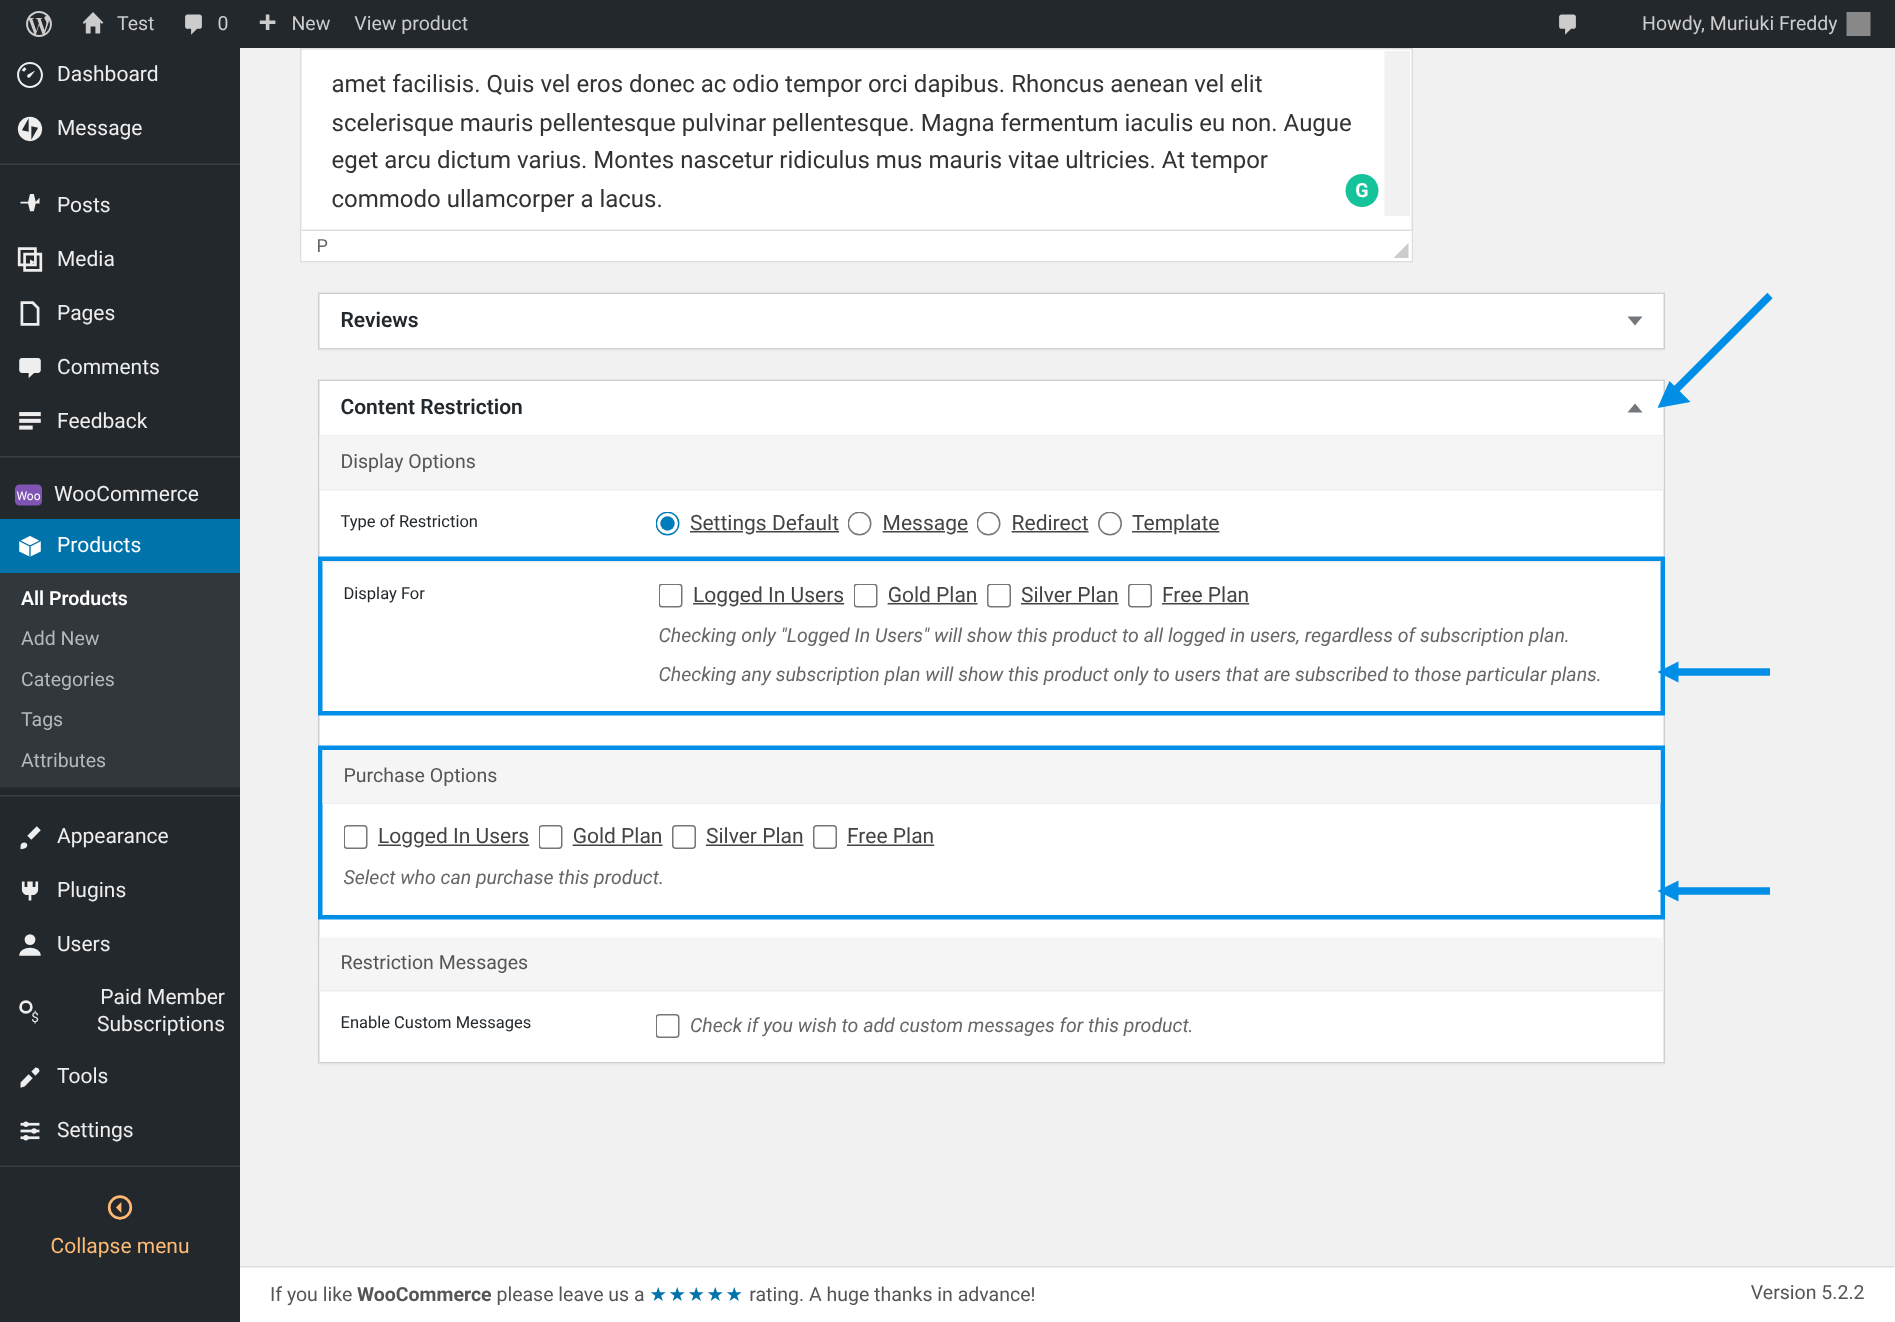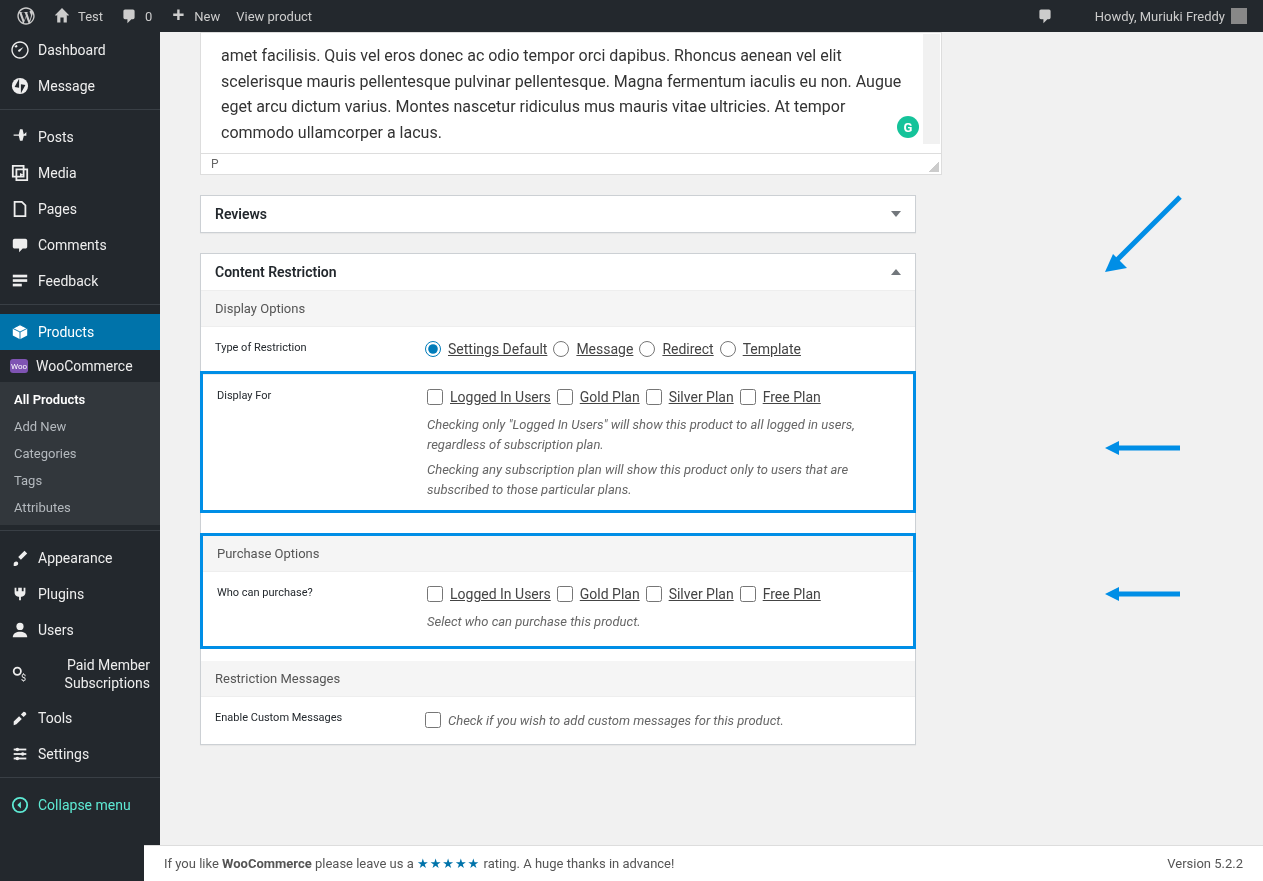--- a/index.html
+++ b/index.html
@@ -26,38 +26,38 @@
 
 .main { margin-left: 160px; margin-top: 32px; padding: 0 20px 60px 20px; position: relative; }
 .editor-box { margin-top: 10px; margin-left: 20px; width: 742px; }
 .editor-frame { border: 1px solid #ddd; background: #fff; position: relative; }
 .editor-content { padding: 10px 20px; font-size: 16px; line-height: 1.6; color: #333; max-height: 120px; overflow: hidden; }
 .editor-path { border-top: 1px solid #ddd; padding: 3px 10px; font-size: 12px; color: #666; background: #fff; position: relative; }
 .editor-path::after { content:""; position:absolute; right:2px; bottom:2px; width:10px; height:10px; background: linear-gradient(135deg, transparent 50%, #ccc 50%); }
 .editor-scrollbar { position:absolute; right:1px; top:1px; bottom:30px; width:17px; background:#f1f1f1; }
 .grammarly { position: absolute; right: 22px; bottom: 36px; width: 22px; height: 22px; border-radius: 50%; background: #15c39a; color:#fff; display:flex; align-items:center; justify-content:center; font-weight:bold; font-size:13px; }
 
-.postbox { margin-left: 20px; width: 716px; background: #fff; border: 1px solid #ccd0d4; box-shadow: 0 1px 1px rgba(0,0,0,0.04); margin-top: 20px; }
+.postbox { margin-left: 32px; width: 898px; background: #fff; border: 1px solid #ccd0d4; box-shadow: 0 1px 1px rgba(0,0,0,0.04); margin-top: 20px; }
 .postbox-header { padding: 10px 14px; font-size: 14px; font-weight: 600; color: #23282d; display: flex; align-items: center; justify-content: space-between; cursor: pointer; border-bottom: 1px solid #eee; }
 .postbox-header.collapsed { border-bottom: none; }
 .postbox-section-title { background: #f5f5f5; padding: 10px 14px; font-size: 13px; color: #555; }
 .postbox-row { display: flex; padding: 14px; border-top: 1px solid #eee; }
 .postbox-row:first-of-type { border-top: none; }
 .postbox-label { width: 210px; font-weight: 400; font-size: 11px; color: #23282d; flex-shrink: 0; }
 .postbox-control { flex: 1; }
 .radio-row, .check-row { display: flex; flex-wrap: wrap; gap: 6px; align-items: center; text-decoration: underline; }
 .radio-opt, .check-opt { display: flex; align-items: center; gap: 7px; font-size: 14px; color: #444; cursor: pointer; }
 input[type=radio], input[type=checkbox] { width: 16px; height: 16px; cursor: pointer; accent-color: #007cba;}
 .help-text { font-style: italic; color: #666; font-size: 13px; margin-top: 10px; line-height: 1.5; }
 .highlight-box { border: 3px solid #008ee6; }
 
 
 .arrow { position: absolute; color: #008ee6; pointer-events: none; }
 
-.footer { position: fixed; bottom: 0; left: 144px; right: 0; background: #fff; border-top: 1px solid #ddd; padding: 10px 20px; display: flex; justify-content: space-between; font-size: 13px; color: #555; }
+.footer { position: fixed; bottom: 0; left: 160px; right: 0; background: #fff; border-top: 1px solid #ddd; padding: 10px 20px; display: flex; justify-content: space-between; font-size: 13px; color: #555; }
 .footer a { color: #0073aa; text-decoration: none; }
 .stars { color: #0073aa; letter-spacing: 1px; }
 
 svg { fill: currentColor; }
 .tri-down { width:0; height:0; border-left:5px solid transparent; border-right:5px solid transparent; border-top:6px solid #72777c; }
 .tri-up   { width:0; height:0; border-left:5px solid transparent; border-right:5px solid transparent; border-bottom:6px solid #72777c; }
 </style>
 </head>
 <body>
 
@@ -169,32 +169,32 @@
       <span class="sidebar-icon">
         <svg viewBox="0 0 20 20" width="18" height="18">
           <rect x="2" y="3" width="16" height="3"></rect>
           <rect x="2" y="8" width="16" height="3"></rect>
           <rect x="2" y="13" width="10" height="3"></rect>
         </svg>
       </span>
       <span>Feedback</span>
     </div>
   <div class="sidebar-sep"></div>
+  <div class="sidebar-item">
+      <span class="sidebar-icon" style="background:#7f54b3; border-radius:3px; font-size:8px; color:#fff; width:18px; height:14px;">Woo</span>
+      <span>WooCommerce</span>
+    </div>
   <div class="sidebar-item active">
       <span class="sidebar-icon">
         <svg viewBox="0 0 20 20" width="18" height="18">
           <path d="M10 2l8 4v8l-8 4-8-4V6z" fill="currentColor"></path>
           <path d="M10 2l8 4-8 4-8-4z M10 10v8" fill="none" stroke="#0073aa" stroke-width="1"></path>
         </svg>
       </span>
       <span>Products</span>
-    </div>
-  <div class="sidebar-item">
-      <span class="sidebar-icon" style="background:#7f54b3; border-radius:3px; font-size:8px; color:#fff; width:18px; height:14px;">Woo</span>
-      <span>WooCommerce</span>
     </div>
   <div class="sidebar-sub">
     <div class="sidebar-sub-item active">All Products</div>
     <div class="sidebar-sub-item">Add New</div>
     <div class="sidebar-sub-item">Categories</div>
     <div class="sidebar-sub-item">Tags</div>
     <div class="sidebar-sub-item">Attributes</div>
   </div>
   <div class="sidebar-sep"></div>
   <div class="sidebar-item">
@@ -246,21 +246,21 @@
           <rect x="3" y="9" width="14" height="2"></rect>
           <rect x="3" y="14" width="14" height="2"></rect>
           <circle cx="7" cy="5" r="2"></circle>
           <circle cx="13" cy="10" r="2"></circle>
           <circle cx="7" cy="15" r="2"></circle>
         </svg>
       </span>
       <span>Settings</span>
     </div>
   <div class="sidebar-sep"></div>
-  <div class="sidebar-item" style="color:#5eead4;">
+  <div class="sidebar-item" style="color:#fdba74;flex-direction:column;">
       <span class="sidebar-icon">
         <svg viewBox="0 0 20 20" width="18" height="18">
           <circle cx="10" cy="10" r="8" fill="none" stroke="currentColor" stroke-width="2"></circle>
           <path d="M11 6l-4 4 4 4z"></path>
         </svg>
       </span>
       <span>Collapse menu</span>
     </div>
 </div>
 
@@ -337,21 +337,20 @@
           <div class="help-text" style="margin-top:6px; max-height:36px; overflow:hidden;">Checking any subscription plan will show this product only to users that are subscribed to those particular plans.</div>
         </div>
       </div>
     </div>
 
     <div style="height:20px;"></div>
 
     <div class="highlight-box" style="margin:0 -1px;">
       <div class="postbox-section-title">Purchase Options</div>
       <div class="postbox-row">
-        <div class="postbox-label">Who can purchase?</div>
         <div class="postbox-control">
           <div class="check-row">
             <label class="check-opt">
                 <input type="checkbox" style="">
                 <span>Logged In Users</span>
               </label>
             <label class="check-opt">
                 <input type="checkbox" style="">
                 <span>Gold Plan</span>
               </label>

